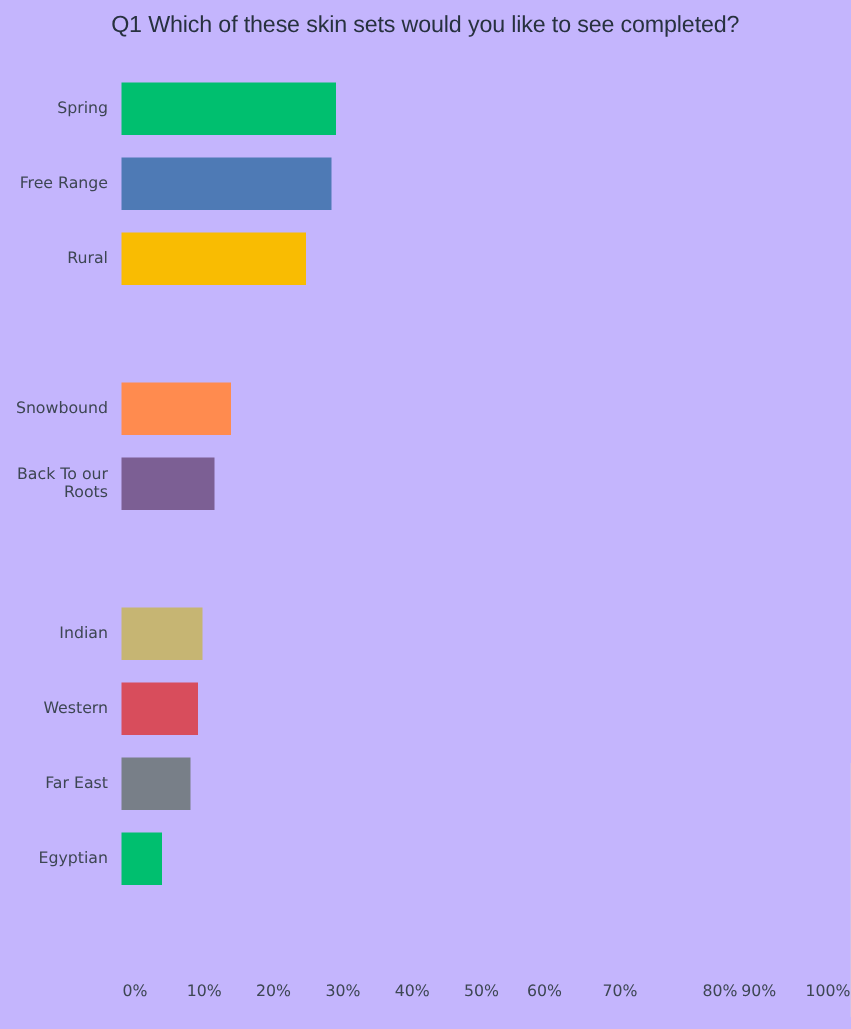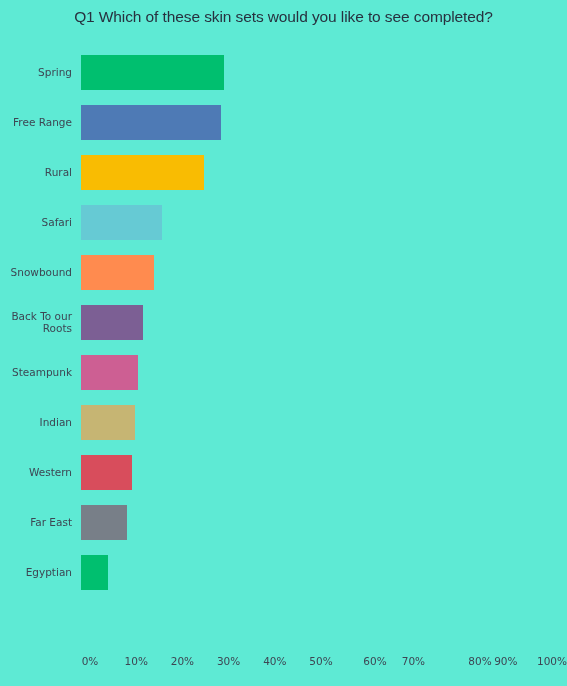--- a/index.html
+++ b/index.html
@@ -10,21 +10,21 @@
     width: 567px;
     height: 686px;
     background: #f5dfb5;
     font-family: "DejaVu Sans", sans-serif;
     overflow: hidden;
   }
   .chart-root {
     position: relative;
     width: 567px;
     height: 686px;
-    background: #5eead4;
+    background: #c4b5fd;
   }
   .chart-title {
     position: absolute;
     left: 0;
     top: 8px;
     width: 567px;
     text-align: center;
     font-size: 15.5px;
     color: #27313f;
     font-family: "Liberation Sans", sans-serif;
@@ -110,42 +110,30 @@
         <div class="bar-track">
           <div class="bar-fill" title="Rural 26.6%" style="width: 122.892px; background: rgb(249, 188, 2);"></div>
         </div>
       </div>
       <div class="bar-row" style="top: 50px;">
         <div class="bar-label">Free Range</div>
         <div class="bar-track">
           <div class="bar-fill" title="Free Range 30.2%" style="width: 139.524px; background: rgb(78, 122, 181);"></div>
         </div>
       </div>
-      <div class="bar-row" style="top: 150px;">
-        <div class="bar-label">Safari</div>
-        <div class="bar-track">
-          <div class="bar-fill" title="Safari 17.5%" style="width: 80.85px; background: rgb(102, 202, 212);"></div>
-        </div>
-      </div>
       <div class="bar-row" style="top: 200px;">
         <div class="bar-label">Snowbound</div>
         <div class="bar-track">
           <div class="bar-fill" title="Snowbound 15.7%" style="width: 72.534px; background: rgb(255, 139, 79);"></div>
         </div>
       </div>
       <div class="bar-row" style="top: 250px;">
         <div class="bar-label">Back To our Roots</div>
         <div class="bar-track">
           <div class="bar-fill" title="Back To our Roots 13.4%" style="width: 61.908px; background: rgb(124, 95, 148);"></div>
-        </div>
-      </div>
-      <div class="bar-row" style="top: 300px;">
-        <div class="bar-label">Steampunk</div>
-        <div class="bar-track">
-          <div class="bar-fill" title="Steampunk 12.3%" style="width: 56.826px; background: rgb(205, 95, 147);"></div>
         </div>
       </div>
       <div class="bar-row" style="top: 400px;">
         <div class="bar-label">Western</div>
         <div class="bar-track">
           <div class="bar-fill" title="Western 11%" style="width: 50.82px; background: rgb(216, 77, 92);"></div>
         </div>
       </div>
       <div class="bar-row" style="top: 350px;">
         <div class="bar-label">Indian</div>
@@ -167,20 +155,20 @@
       </div>
     </div>
 
   <div class="axis-ticks">
       <div class="tick-label" style="left: 90px;">0%</div>
       <div class="tick-label" style="left: 136.2px; text-align: center;">10%</div>
       <div class="tick-label" style="left: 182.4px; text-align: right;">20%</div>
       <div class="tick-label" style="left: 228.6px;">30%</div>
       <div class="tick-label" style="left: 274.8px;">40%</div>
       <div class="tick-label" style="left: 321px;">50%</div>
-      <div class="tick-label" style="left: 375px;">60%</div>
+      <div class="tick-label" style="left: 363px;">60%</div>
       <div class="tick-label" style="left: 413.4px;">70%</div>
       <div class="tick-label" style="left: 480px;">80%</div>
       <div class="tick-label" style="left: 505.8px;">90%</div>
       <div class="tick-label" style="left: 552px;">100%</div>
     </div>
 
 </div>
 
 </body></html>

